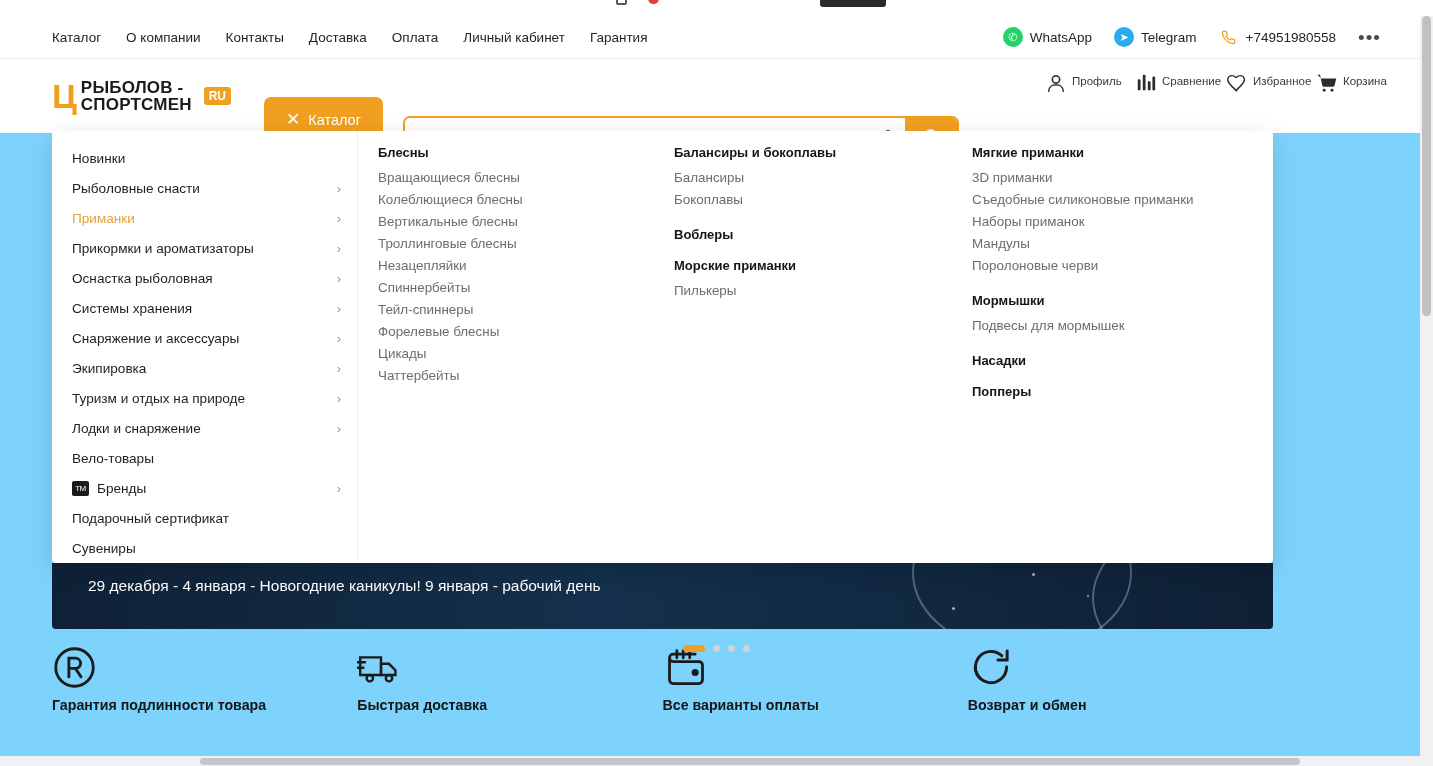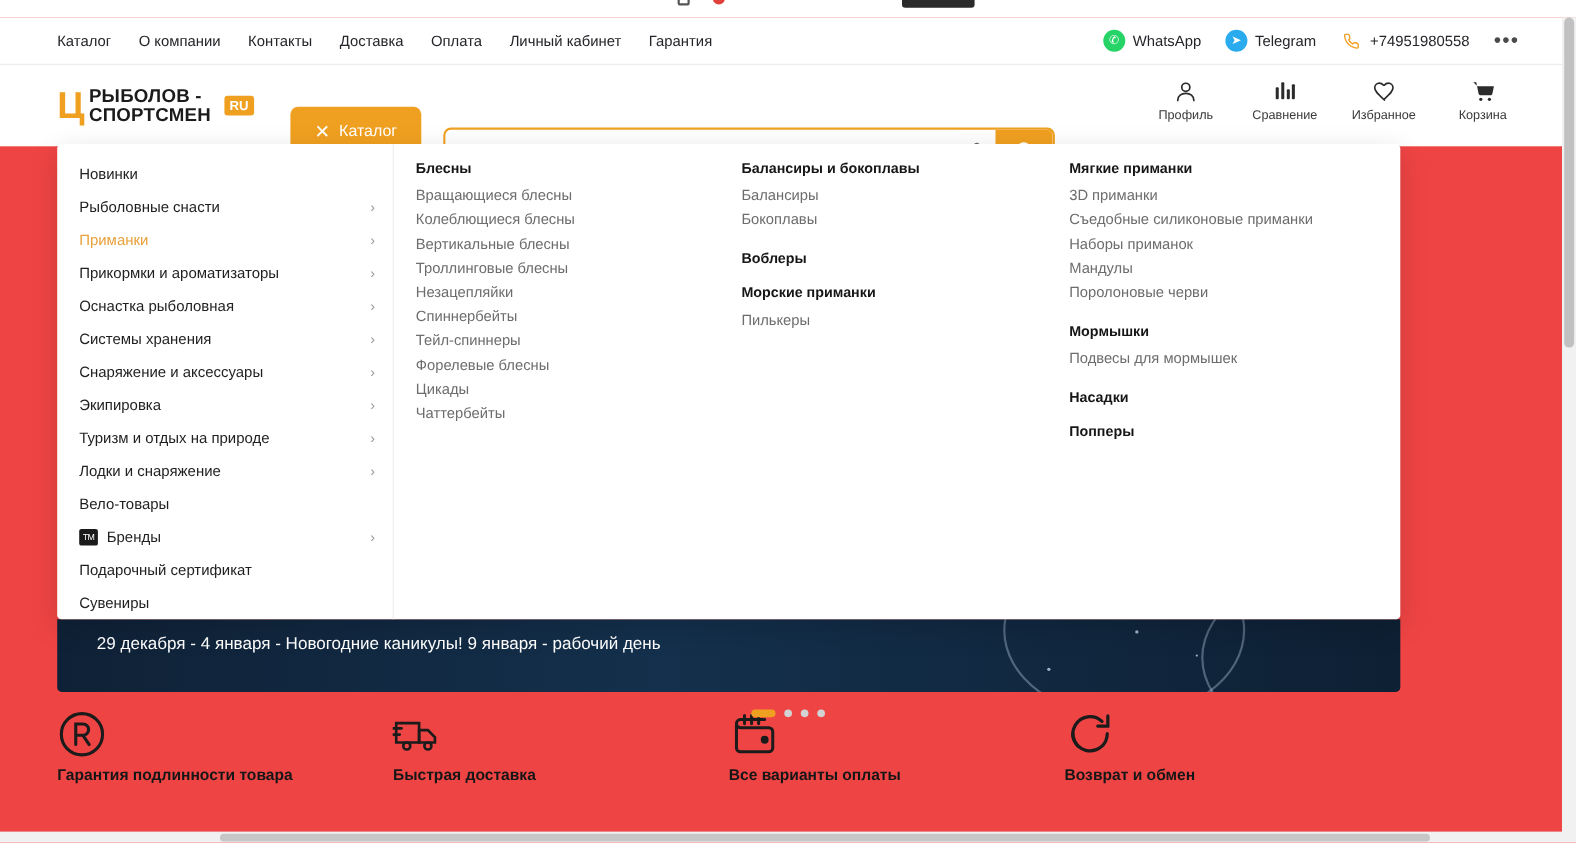--- a/index.html
+++ b/index.html
@@ -9,21 +9,21 @@
     overflow: hidden;
     background: #ffffff;
     font-family: "Liberation Sans", sans-serif;
     color: #1b1b1b;
   }
   .page {
     position: relative;
     width: 1433px;
     height: 766px;
     overflow: hidden;
-    background: #ef4444;
+    background: #7dd3fc;
   }
 
   
   .chrome-strip {
     position: absolute;
     top: 0; left: 0;
     width: 1433px; height: 16px;
     background: #ffffff;
     overflow: hidden;
   }
@@ -211,21 +211,21 @@
   }
   .hdr-icons {
     position: absolute;
     right: 52px; top: 9px;
     display: flex;
     gap: 24px;
   }
   .hdr-icon {
     width: 66px;
     display: flex;
-    flex-direction: column;
+    flex-direction: row;
     align-items: center;
     gap: 5px;
     text-decoration: none;
     cursor: pointer;
   }
   .hdr-icon .glyph {
     height: 26px;
     display: flex; align-items: flex-end; justify-content: center;
   }
   .hdr-icon .lbl {

